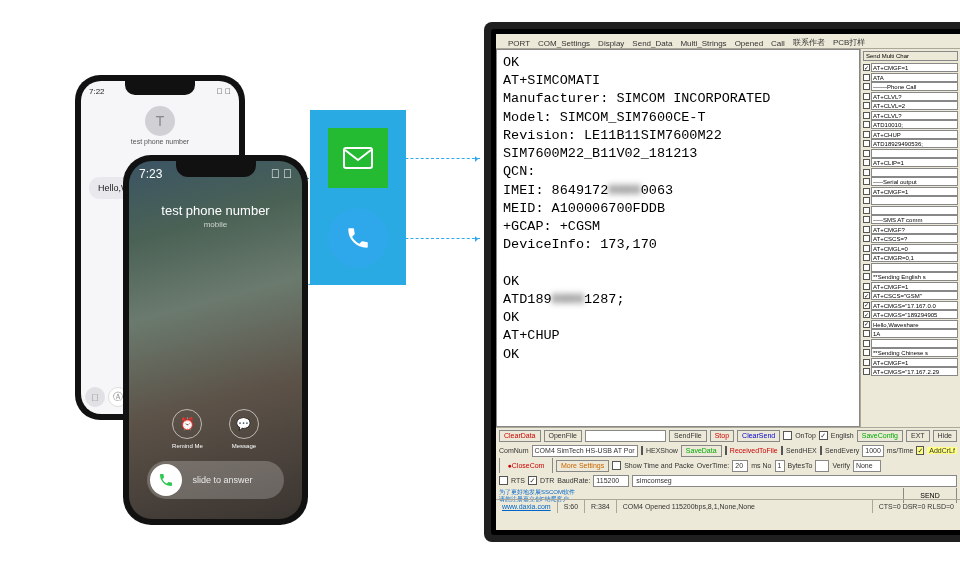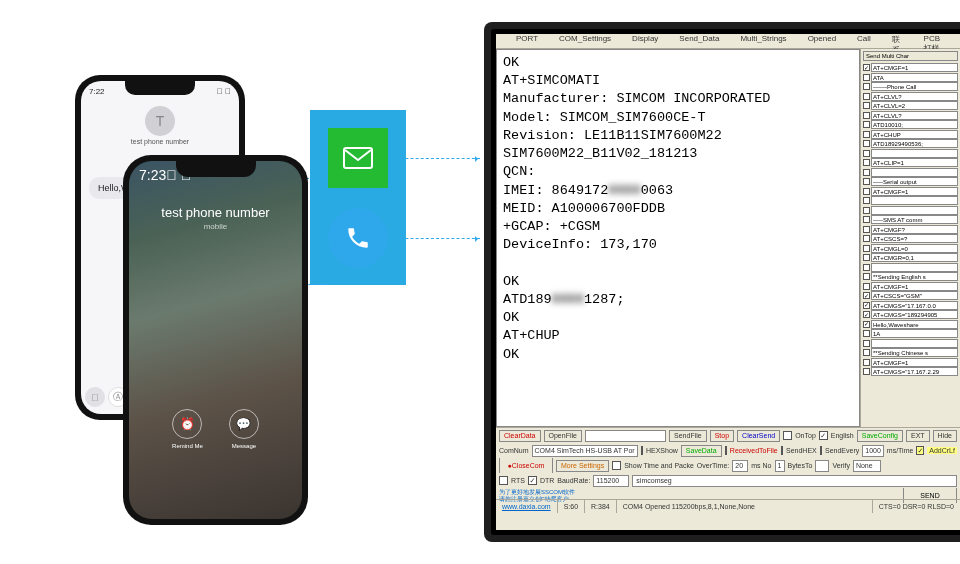--- a/index.html
+++ b/index.html
@@ -16,21 +16,21 @@
   .msg-meta { font-size: 6px; color: #888; text-align: center; margin-top: 14px; }
   .msg-bubble { background: #e9e9ed; border-radius: 10px; padding: 6px 9px; font-size: 9px; color: #222; margin: 6px 30px 0 8px; display: inline-block; }
   .msg-input-bar { position: absolute; bottom: 4px; left: 4px; right: 4px; height: 26px; display: flex; align-items: center; gap: 3px; }
   .msg-input-bar .ico { width: 20px; height: 20px; background: #e0e0e5; border-radius: 50%; display: flex; align-items: center; justify-content: center; font-size: 10px; color: #888; }
   .msg-input { flex: 1; height: 20px; border: 1px solid #d0d0d5; border-radius: 10px; font-size: 7px; padding: 0 6px; color: #aaa; display: flex; align-items: center; }
 
   
   .phone2 { position: absolute; left: 123px; top: 155px; width: 185px; height: 370px; background: #111; border-radius: 28px; padding: 6px; z-index: 2; }
   .phone2-screen { width: 100%; height: 100%; background: linear-gradient(165deg, #3b5464 0%, #4a6255 20%, #6b7a6e 40%, #5c5248 65%, #3a3430 100%); border-radius: 23px; position: relative; overflow: hidden; }
   .notch2 { position: absolute; top: 0; left: 50%; transform: translateX(-50%); width: 80px; height: 16px; background: #111; border-radius: 0 0 12px 12px; }
-  .status2 { font-size: 14px; color: #fff; padding: 6px 10px 0; display: flex; justify-content: flex-start; }
+  .status2 { font-size: 12px; color: #fff; padding: 6px 10px 0; display: flex; justify-content: space-between; }
   .call-name { color: #fff; font-size: 13px; text-align: center; margin-top: 22px; font-weight: 300; }
   .call-sub { color: rgba(255,255,255,0.7); font-size: 8px; text-align: center; margin-top: 2px; }
   .call-actions { position: absolute; bottom: 70px; left: 0; right: 0; display: flex; justify-content: space-around; padding: 0 30px; }
   .call-action { text-align: center; color: #fff; font-size: 6px; }
   .call-action .circ { width: 30px; height: 30px; border: 1px solid rgba(255,255,255,0.6); border-radius: 50%; margin: 0 auto 4px; display: flex; align-items: center; justify-content: center; font-size: 12px; }
   .slide-answer { position: absolute; bottom: 20px; left: 18px; right: 18px; height: 38px; background: rgba(255,255,255,0.22); border-radius: 20px; display: flex; align-items: center; padding: 3px; }
   .slide-btn { width: 32px; height: 32px; background: #fff; border-radius: 50%; display: flex; align-items: center; justify-content: center; color: #30c94f; }
   .slide-text { flex: 1; text-align: center; color: rgba(255,255,255,0.85); font-size: 9px; padding-right: 18px; }
 
   
@@ -45,21 +45,21 @@
   .a2 { left: 240px; top: 284px; width: 86px; } .a2::after { left: -4px; right: auto; border-right-color: #2ea8ea; }
   .a3 { left: 390px; top: 158px; width: 90px; } .a3::after { border-left-color: #2ea8ea; }
   .a4 { left: 390px; top: 238px; width: 90px; } .a4::after { border-left-color: #2ea8ea; }
 
   
   .laptop { position: absolute; right: 0; top: 22px; width: 476px; height: 520px; background: #1f1f1f; border-radius: 8px 0 0 8px; }
   .laptop::before { content:""; position:absolute; left:7px; top:7px; right:0; bottom:7px; background:#000; border-radius:3px 0 0 3px;}
   .screen { position: absolute; left: 12px; top: 12px; right: 0; bottom: 12px; background: #ece9d8; overflow: hidden; font-size: 8px; }
   .titlebar { height: 17px; background: linear-gradient(#3b77d6, #2c5fb8); color: #fff; font-size: 8px; display: flex; align-items: center; padding: 0 4px; }
   .titlebar .tico { width: 11px; height: 11px; background: #fff; margin-right: 4px; }
-  .menubar { height: 15px; background: #ece9d8; border-bottom: 1px solid #aca899; display: flex; gap: 21px; padding: 0 20px; font-size: 8px; align-items: flex-start; color:#333; }
+  .menubar { height: 15px; background: #ece9d8; border-bottom: 1px solid #aca899; display: flex; gap: 8px; padding: 0 12px; font-size: 8px; align-items: flex-end; color:#333; }
   
   .main-area { display: flex; height: calc(100% - 32px - 86px); }
   .terminal { flex: 1; background: #fff; border: 1px solid #888; padding: 4px 6px; font-family: "Courier New", monospace; font-size: 13.5px; line-height: 1.35; color: #000; white-space: pre; overflow: hidden; position:relative; }
   .blur { filter: blur(3px); display:inline-block; }
   .side-panel { width: 100px; background: #ece9d8; border-left: 1px solid #aca899; font-size: 6px; padding: 2px; overflow:hidden;}
   .side-panel .hdr { border:1px solid #888; padding:1px 2px; margin-bottom:2px; background:#ece9d8; white-space:nowrap;}
   .side-row { display:flex; align-items:center; gap:1px; margin:0.5px 0; white-space:nowrap; overflow:hidden;}
   .side-row .chk { width:7px; height:7px; border:1px solid #555; background:#fff; flex-shrink:0; display:flex; align-items:center; justify-content:center; font-size:6px; line-height:1;}
   .side-row .fld { flex:1; height:9px; border:1px solid #888; background:#fff; padding:0 1px; overflow:hidden; font-size:6px; line-height:9px;}
 
@@ -134,20 +134,28 @@
     <div class="call-actions">
       <div class="call-action">
         <div class="circ">⏰</div>
         <div>Remind Me</div>
       </div>
       <div class="call-action">
         <div class="circ">💬</div>
         <div>Message</div>
       </div>
     </div>
+    <div class="slide-answer">
+      <div class="slide-btn">
+        <svg width="16" height="16" viewBox="0 0 24 24">
+            <path d="M6.6 10.8c1.4 2.8 3.8 5.1 6.6 6.6l2.2-2.2c.3-.3.7-.4 1-.2 1.1.4 2.3.6 3.6.6.6 0 1 .4 1 1V20c0 .6-.4 1-1 1C10.6 21 3 13.4 3 4c0-.6.4-1 1-1h3.4c.6 0 1 .4 1 1 0 1.2.2 2.4.6 3.6.1.4 0 .8-.2 1l-2.2 2.2z" fill="#30c94f"></path>
+          </svg>
+      </div>
+      <div class="slide-text">slide to answer</div>
+    </div>
   </div>
 </div>
 
 <div class="laptop">
   <div class="screen">
     <div class="menubar" id="menubar">
         <span>PORT</span>
         <span>COM_Settings</span>
         <span>Display</span>
         <span>Send_Data</span>

